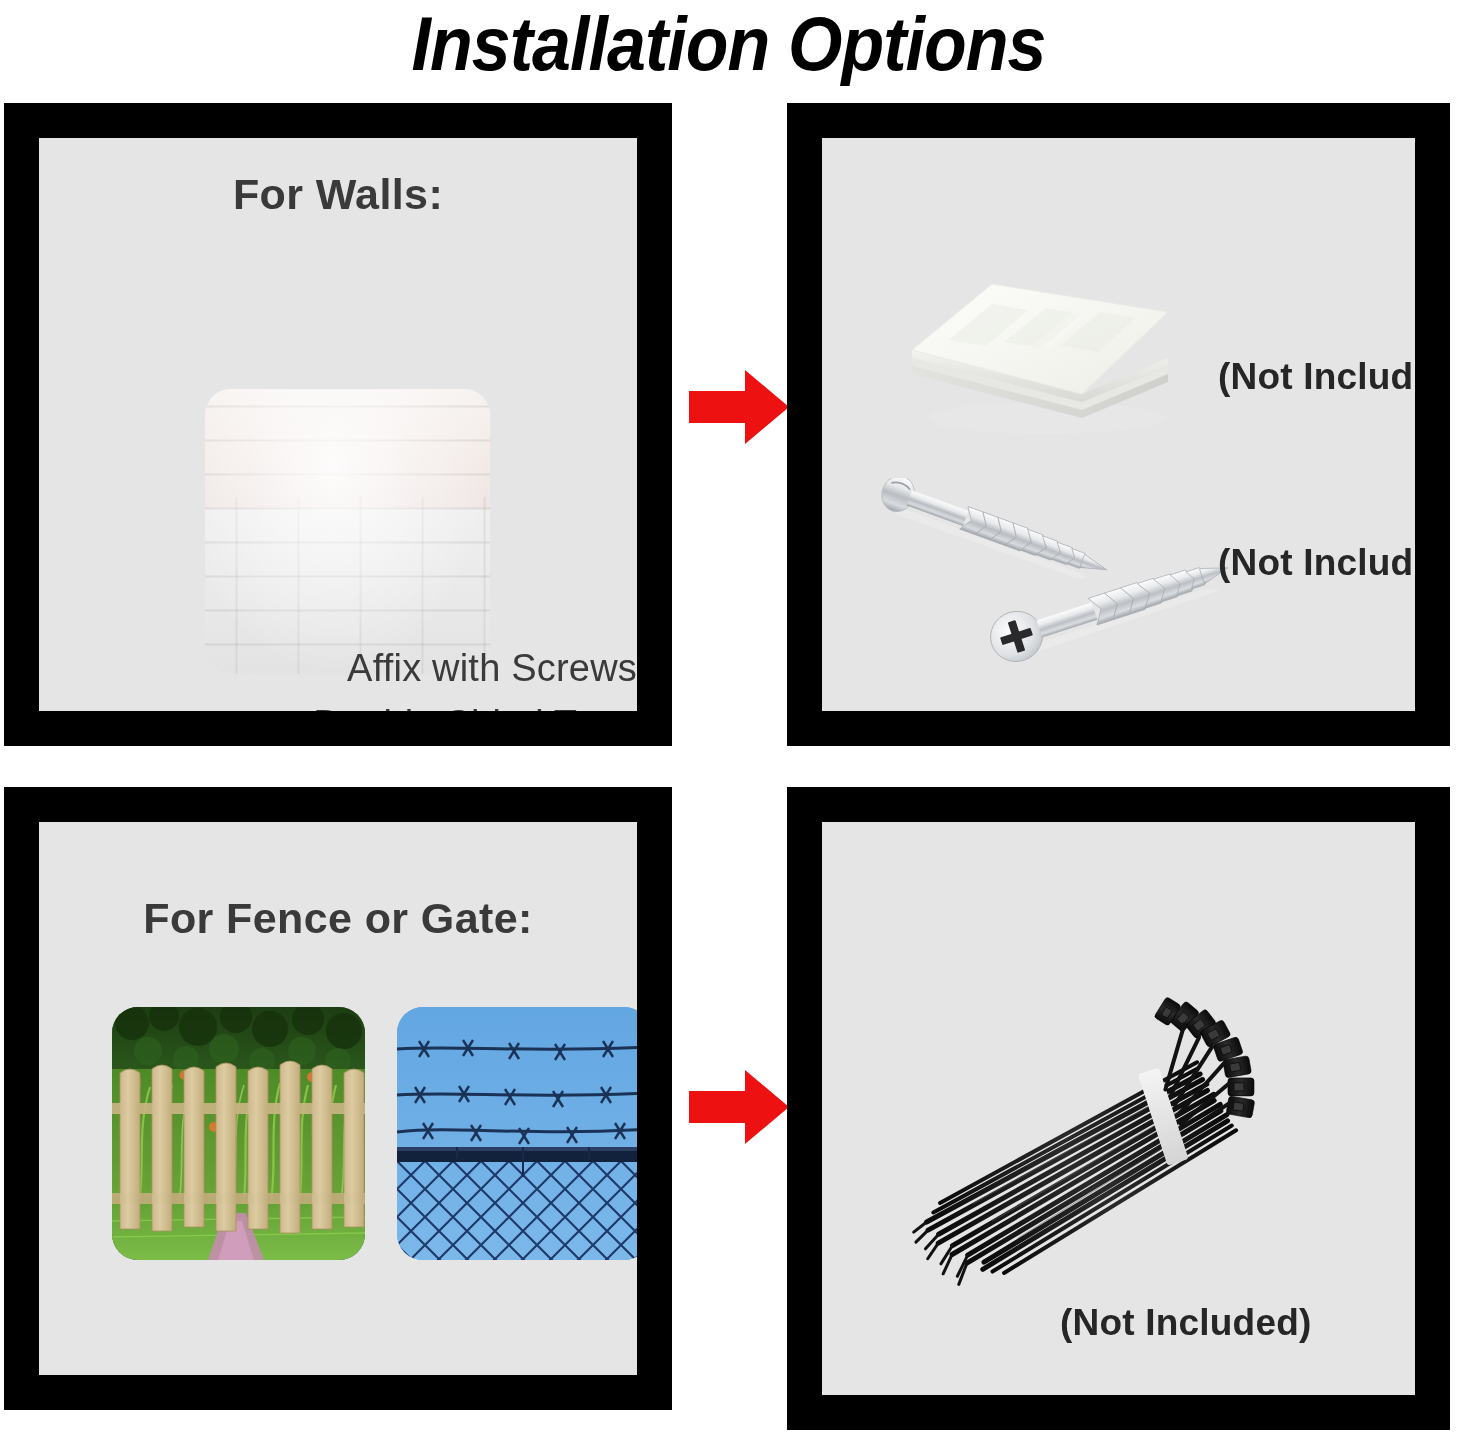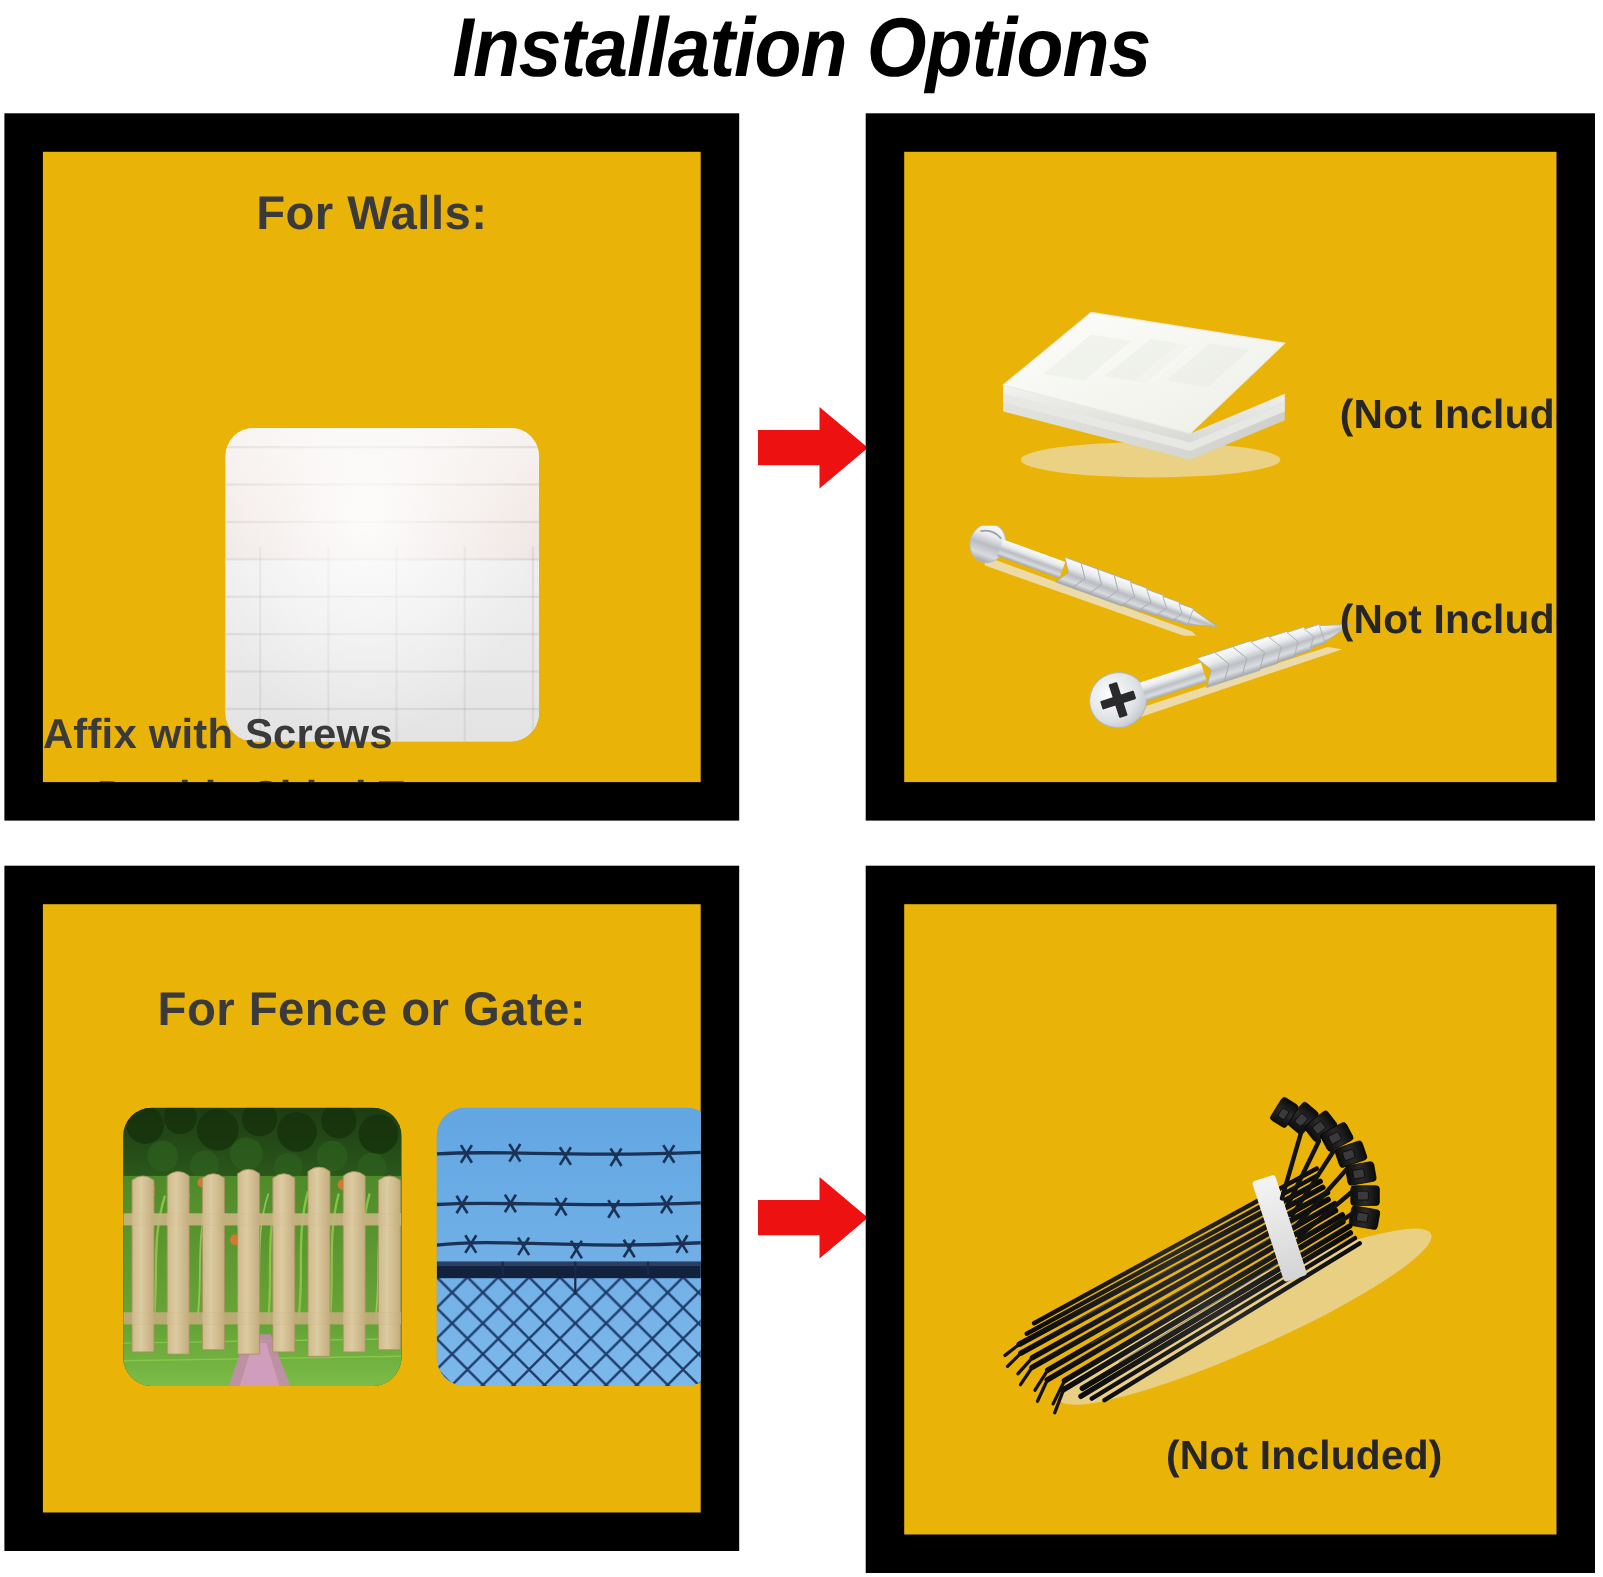--- a/index.html
+++ b/index.html
@@ -39,21 +39,21 @@
 
   
   .panel {
     position: absolute;
     background: #000000;
     box-sizing: border-box;
   }
   .panel-inner {
     position: absolute;
     inset: 35px;
-    background: #eab308;
+    background: #e5e5e5;
     overflow: hidden;
   }
   #panel-tl { left: 4px;   top: 103px;  width: 668px;  height: 643px; }
   #panel-tr { left: 787px; top: 103px;  width: 663px;  height: 643px; }
   #panel-bl { left: 4px;   top: 787px;  width: 668px;  height: 623px; padding-left: 24px; }
   #panel-br { left: 787px; top: 787px;  width: 663px;  height: 643px; }
 
   
   .panel-heading {
     position: absolute;
@@ -63,23 +63,23 @@
     font-size: 43px;
     font-weight: bold;
     color: #3a3a3a;
     letter-spacing: 0.4px;
     white-space: nowrap;
   }
   .panel-caption {
     position: absolute;
     left: 0;
     width: 100%;
-    text-align: left;
+    text-align: right;
     font-size: 38px;
-    font-weight: bold;
+    font-weight: normal;
     color: #3a3a3a;
     letter-spacing: 0.2px;
     line-height: 56px;
     white-space: nowrap;
   }
   .not-included {
     position: absolute;
     font-size: 37px;
     font-weight: bold;
     color: #262626;

